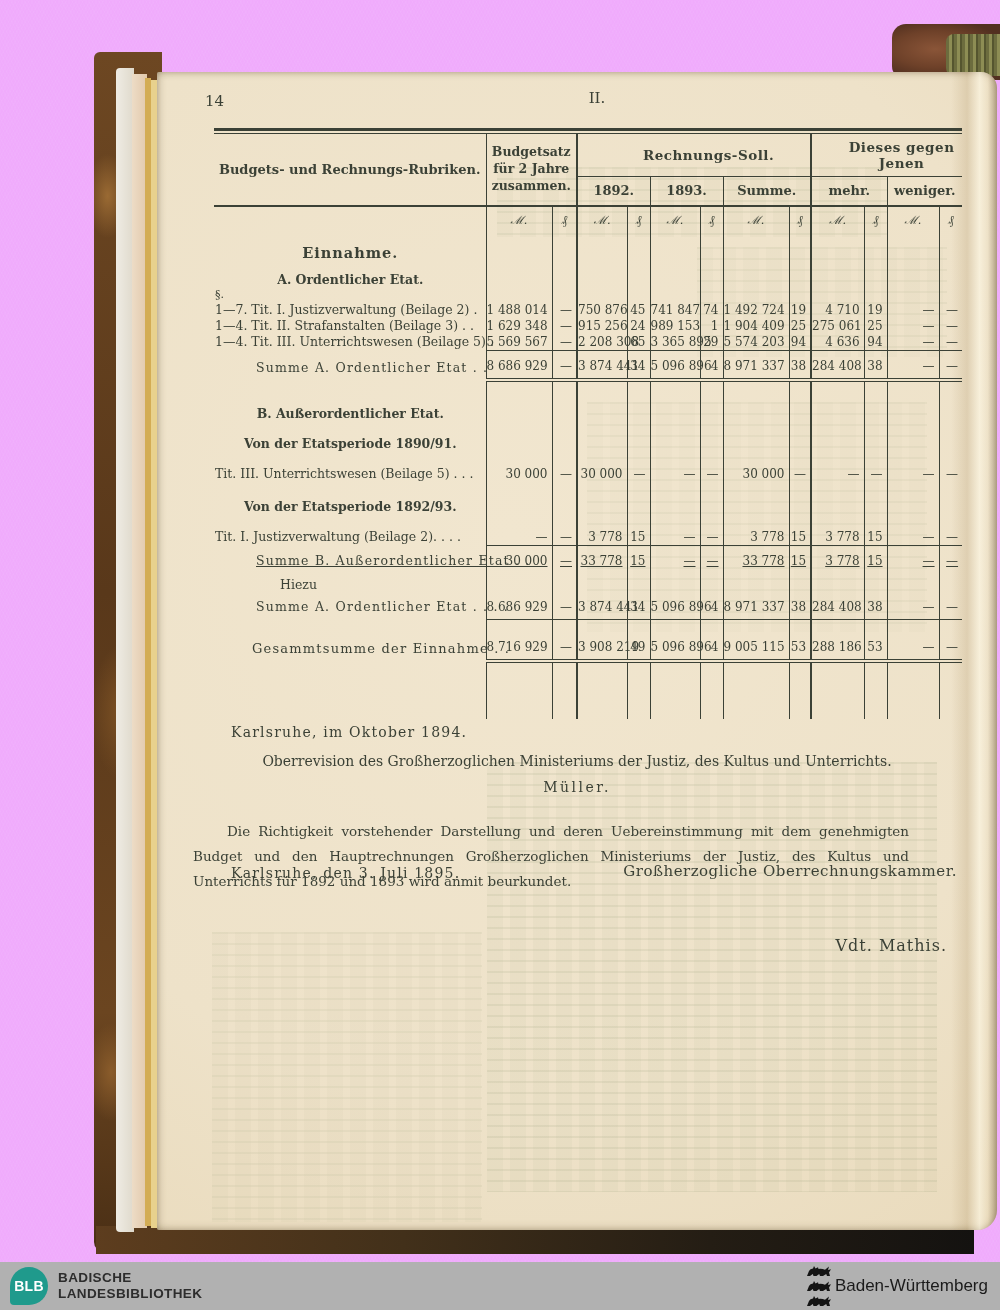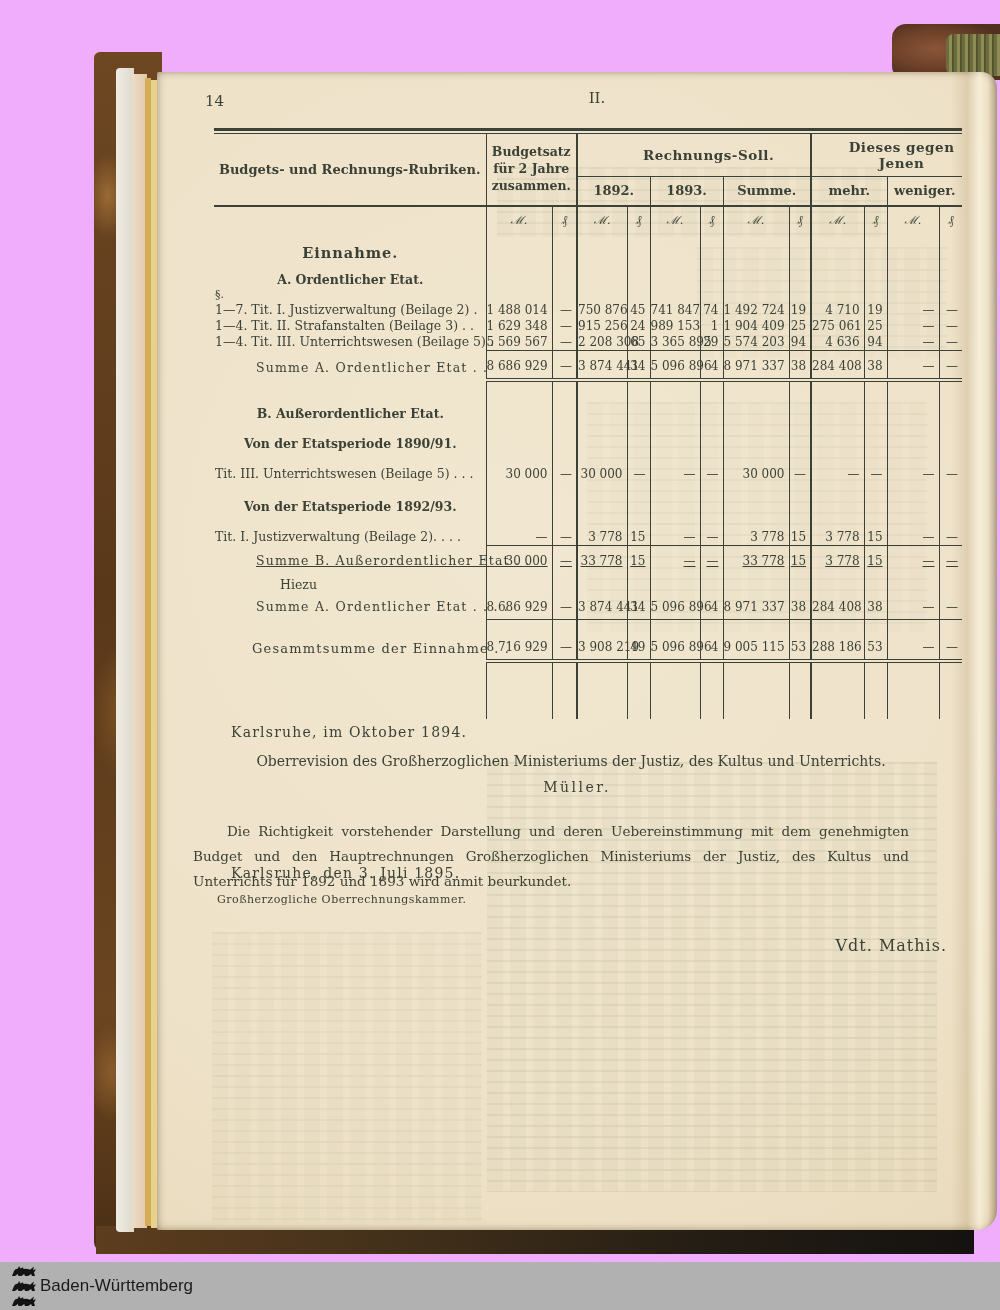--- a/index.html
+++ b/index.html
@@ -86,26 +86,26 @@
   tr.ges td.lbl{padding-left:38px;letter-spacing:1.2px;font-size:13px;}
   tr.sumr td, tr.ges td{padding-bottom:5px;}
   tr.t-sec1{height:30px;} tr.t-sec2{height:26px;} tr.t-par{height:13px;} tr.t-dat{height:14px;}
   tr.t-sum1{height:30px;} tr.t-secB{height:42px;} tr.t-von{height:30px;} tr.t-r30{height:30px;}
   tr.t-von2{height:33px;} tr.t-sumB{height:28px;text-decoration:underline;} tr.t-hz{height:20px;} tr.t-sa2{height:26px;}
   tr.t-ges{height:42px;} tr.t-tail{height:58px;}
   tr.topline td.v{border-top:1px solid var(--ink);}
   tr.dblline td.v{border-bottom:4px double var(--ink);}
   
   .date1{position:absolute;left:74px;top:652px;font-size:14px;letter-spacing:1.2px;}
-  .office{position:absolute;left:24px;top:681px;width:780px;text-align:center;font-size:14px;}
+  .office{position:absolute;left:30px;top:681px;width:780px;text-align:center;font-size:14px;}
   .sig1{position:absolute;left:30px;top:707px;width:780px;text-align:center;font-size:14px;letter-spacing:2.5px;}
   .cert{position:absolute;left:36px;top:747px;width:716px;font-size:13.5px;line-height:25px;
     text-align:justify;text-indent:34px;}
   .date2{position:absolute;left:74px;top:793px;font-size:14px;letter-spacing:1.2px;}
-  .chamber{position:absolute;left:60px;top:821px;width:740px;text-align:left;font-size:11px;letter-spacing:.5px;}
+  .chamber{position:absolute;left:60px;top:790px;width:740px;text-align:right;font-size:15px;letter-spacing:.5px;}
   .sig2{position:absolute;left:60px;top:853px;width:740px;text-align:center;font-size:14px;letter-spacing:3px;}
   .sig3{position:absolute;left:620px;top:864px;width:170px;text-align:right;font-size:16px;letter-spacing:1px;}
   
   .footer{position:absolute;left:0;top:1262px;width:1000px;height:48px;background:var(--footer-gray);
     display:flex;align-items:center;justify-content:space-between;padding:0 12px 0 10px;
     font-family:"Liberation Sans",sans-serif;}
   .blb{display:flex;align-items:center;gap:10px;text-decoration:none;cursor:pointer;}
   .blb-logo{width:38px;height:38px;background:var(--teal);border-radius:50% 50% 50% 4px;
     display:flex;align-items:center;justify-content:center;color:#fff;font-weight:700;font-size:14px;
     letter-spacing:.3px;}
@@ -450,20 +450,29 @@
     <div class="office">Oberrevision des Großherzoglichen Ministeriums der Justiz, des Kultus und Unterrichts.</div>
     <div class="sig1">Müller.</div>
     <div class="cert">Die Richtigkeit vorstehender Darstellung und deren Uebereinstimmung mit dem genehmigten Budget und den Hauptrechnungen Großherzoglichen Ministeriums der Justiz, des Kultus und Unterrichts für 1892 und 1893 wird anmit beurkundet.</div>
     <div class="date2">Karlsruhe, den 3. Juli 1895.</div>
     <div class="chamber">Großherzogliche Oberrechnungskammer.</div>
     <div class="sig3">Vdt. Mathis.</div>
   </div>
 </div>
 
 <div class="footer">
+  <a class="blb">
+    <span class="blb-logo">
+        <b>BLB</b>
+      </span>
+    <span class="blb-name">
+      <span>BADISCHE</span>
+      <span>LANDESBIBLIOTHEK</span>
+    </span>
+  </a>
   <a class="bw">
     <svg width="27" height="44" viewBox="0 0 27 44" aria-hidden="true">
       <g fill="#141414">
         <path d="M2 12 L4 7 Q5 4.5 8 4.5 L9 2 L10.5 4.5 L13 3.2 L13.5 5 Q17 4.5 20 5.8 L24 2.5 L23 6 L26 5.2 L24 8.5 L25 12 L22 12 L21.2 10 L18 12 L15 12 L14.2 10 L11.5 12 L8.5 12 L7.8 10 L5 12 Z"></path>
         <path d="M2 27 L4 22 Q5 19.5 8 19.5 L9 17 L10.5 19.5 L13 18.2 L13.5 20 Q17 19.5 20 20.8 L24 17.5 L23 21 L26 20.2 L24 23.5 L25 27 L22 27 L21.2 25 L18 27 L15 27 L14.2 25 L11.5 27 L8.5 27 L7.8 25 L5 27 Z"></path>
         <path d="M2 42 L4 37 Q5 34.5 8 34.5 L9 32 L10.5 34.5 L13 33.2 L13.5 35 Q17 34.5 20 35.8 L24 32.5 L23 36 L26 35.2 L24 38.5 L25 42 L22 42 L21.2 40 L18 42 L15 42 L14.2 40 L11.5 42 L8.5 42 L7.8 40 L5 42 Z"></path>
       </g>
     </svg>
     <span>Baden-Württemberg</span>
   </a>

